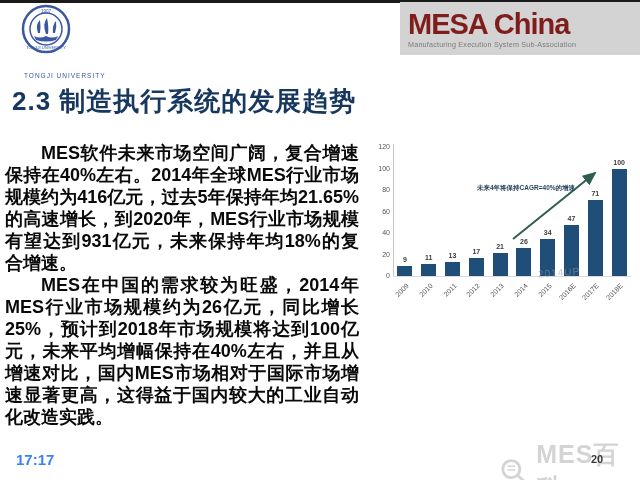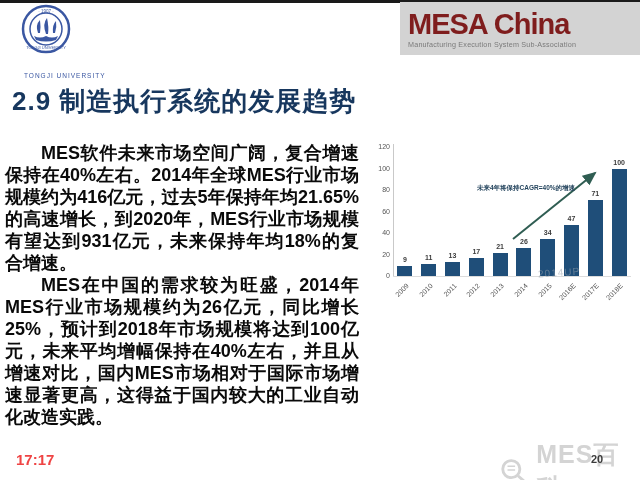--- a/index.html
+++ b/index.html
@@ -32,21 +32,21 @@
   .axis-v{position:absolute;left:27px;top:8px;width:1px;height:133px;background:#c9c9c9;}
   .axis-h{position:absolute;left:27px;top:140px;width:238px;height:1px;background:#dcdcdc;}
   .bar{position:absolute;background:#1F4E79;}
   .bar-value{position:absolute;font-size:7px;font-weight:bold;color:#3c3c3c;text-align:center;width:20px;}
   .xtick{position:absolute;top:146px;width:34px;text-align:right;font-size:7px;color:#555;transform:rotate(-45deg);transform-origin:100% 0;}
   .annotation{position:absolute;left:111px;top:48px;font-size:6.5px;font-weight:bold;color:#25455e;white-space:nowrap;}
   .arrow-svg{position:absolute;left:0;top:0;}
   .chart-watermark{position:absolute;left:172px;top:131px;font-size:10px;color:rgba(150,160,172,0.55);transform:rotate(-4deg);letter-spacing:1px;}
 
   
-  .time{position:absolute;left:16px;top:451px;font-size:15px;font-weight:bold;color:#ef4444;}
+  .time{position:absolute;left:16px;top:451px;font-size:15px;font-weight:bold;color:#3b82f6;}
   .footer-wm{position:absolute;left:498px;top:438px;display:flex;align-items:center;color:#d2d2d2;}
   .footer-wm-text{font-size:25px;font-weight:bold;color:#d4d4d4;letter-spacing:1px;margin-left:6px;}
   .page-num{position:absolute;left:591px;top:453px;font-size:11px;font-weight:bold;color:#3a3a3a;}
 </style>
 </head>
 <body>
 
 <div class="slide">
   <div class="top-line"></div>
 
@@ -62,21 +62,21 @@
       <text x="26" y="45" font-size="4" fill="#3a57a2" text-anchor="middle">TONGJI UNIVERSITY</text>
     </svg>
     <div class="tongji-en">TONGJI UNIVERSITY</div>
   </div>
 
   <div class="mesa">
     <div class="mesa-title">MESA China</div>
     <div class="mesa-tagline">Manufacturing Execution System Sub-Association</div>
   </div>
 
-  <div class="page-title">2.9 制造执行系统的发展趋势</div>
+  <div class="page-title">2.3 制造执行系统的发展趋势</div>
 
   <div class="body-text">
     <p>MES软件未来市场空间广阔，复合增速保持在40%左右。2014年全球MES行业市场规模约为416亿元，过去5年保持年均21.65%的高速增长，到2020年，MES行业市场规模有望达到931亿元，未来保持年均18%的复合增速。</p>
     <p>MES在中国的需求较为旺盛，2014年MES行业市场规模约为26亿元，同比增长25%，预计到2018年市场规模将达到100亿元，未来平均增幅保持在40%左右，并且从增速对比，国内MES市场相对于国际市场增速显著更高，这得益于国内较大的工业自动化改造实践。</p>
   </div>
 
   <div class="chart" id="chart">
     <div class="axis-v"></div>
     <div class="axis-h"></div>
     <div id="yticks">

